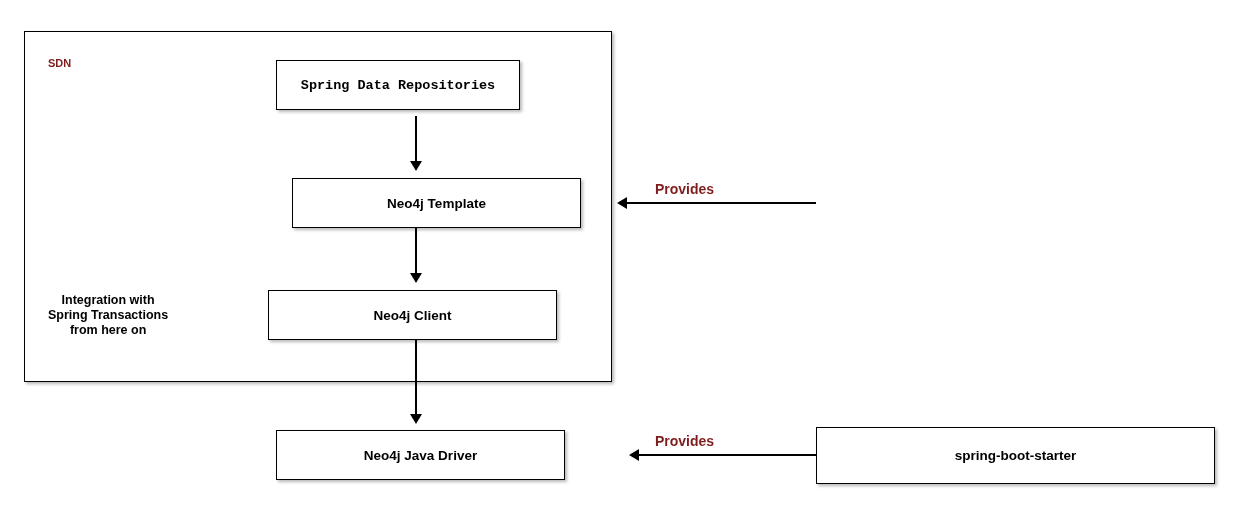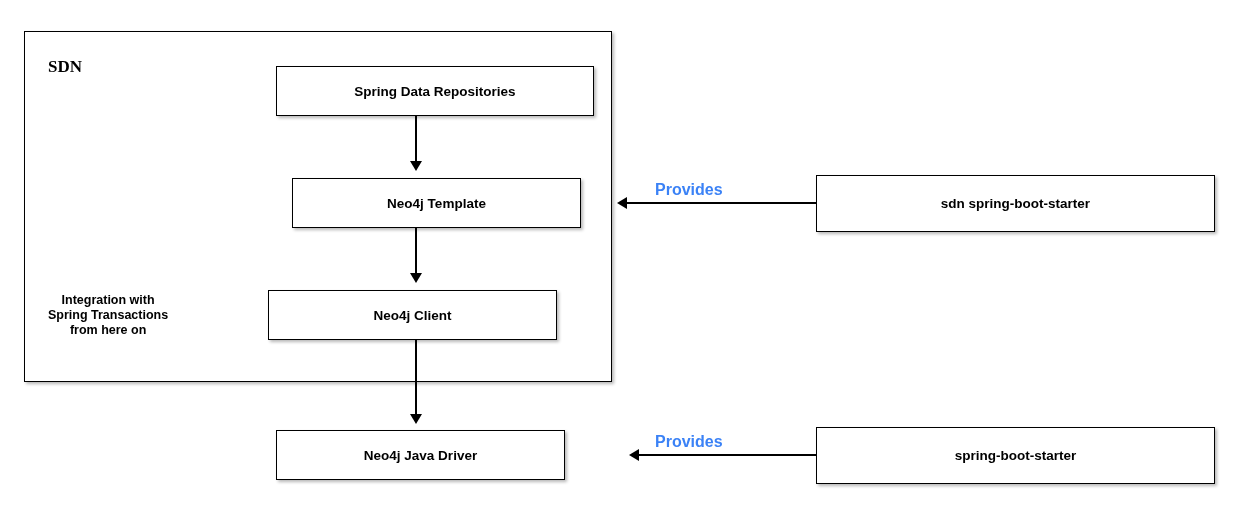--- a/index.html
+++ b/index.html
@@ -33,38 +33,37 @@
   }
   .group-box {
     position: absolute;
     box-sizing: border-box;
     border: 1px solid #000000;
     background: transparent;
     box-shadow: 2px 2px 3px rgba(0,0,0,0.28);
   }
   .group-label {
     position: absolute;
-    font-size: 17px;
+    font-size: 11px;
     font-weight: bold;
-    color: #000000;
-    font-family: Liberation Serif, serif;
+    color: #7f1d1d;
   }
   .note {
     position: absolute;
     font-size: 12.5px;
     font-weight: bold;
     color: #000000;
     line-height: 15px;
     white-space: pre-line;
   }
   .edge-label {
     position: absolute;
-    font-size: 16px;
+    font-size: 14px;
     font-weight: bold;
-    color: #3b82f6;
+    color: #7f1d1d;
     white-space: nowrap;
   }
   .vline {
     position: absolute;
     width: 1.5px;
     background: #000000;
   }
   .hline {
     position: absolute;
     height: 1.5px;
@@ -92,39 +91,36 @@
 
 <div id="canvas">
 
   <div class="group-box" style="left:24px; top:31px; width:588px; height:351px;"></div>
   <div class="group-label" style="left:48px; top:57px;">SDN</div>
 
   <div class="note" style="left:48px; top:293px;text-align:center;">Integration with
 Spring Transactions
 from here on</div>
 
-  <div class="box" style="left:276px; top:66px; width:318px; height:50px;">
+  <div class="box" style="left:276px; top:60px; width:244px; height:50px;font-family:Liberation Mono, monospace;">
     <span>Spring Data Repositories</span>
   </div>
 
   <div class="box" style="left:276px; top:178px; width:289px; height:50px;margin-left:16px;">
     <span>Neo4j Template</span>
   </div>
 
   <div class="box" style="left:268px; top:290px; width:289px; height:50px;">
     <span>Neo4j Client</span>
   </div>
 
   <div class="box" style="left:276px; top:430px; width:289px; height:50px;">
     <span>Neo4j Java Driver</span>
   </div>
 
-  <div class="box" style="left:816px; top:175px; width:399px; height:57px;">
-    <span>sdn spring-boot-starter</span>
-  </div>
 
   <div class="box" style="left:816px; top:427px; width:399px; height:57px;">
     <span>spring-boot-starter</span>
   </div>
 
   <div class="vline" style="left:415px; top:116px; height:46px;"></div>
   <div class="arrow-down" style="left:410px; top:161px;"></div>
 
   <div class="vline" style="left:415px; top:228px; height:46px;"></div>
   <div class="arrow-down" style="left:410px; top:273px;"></div>

